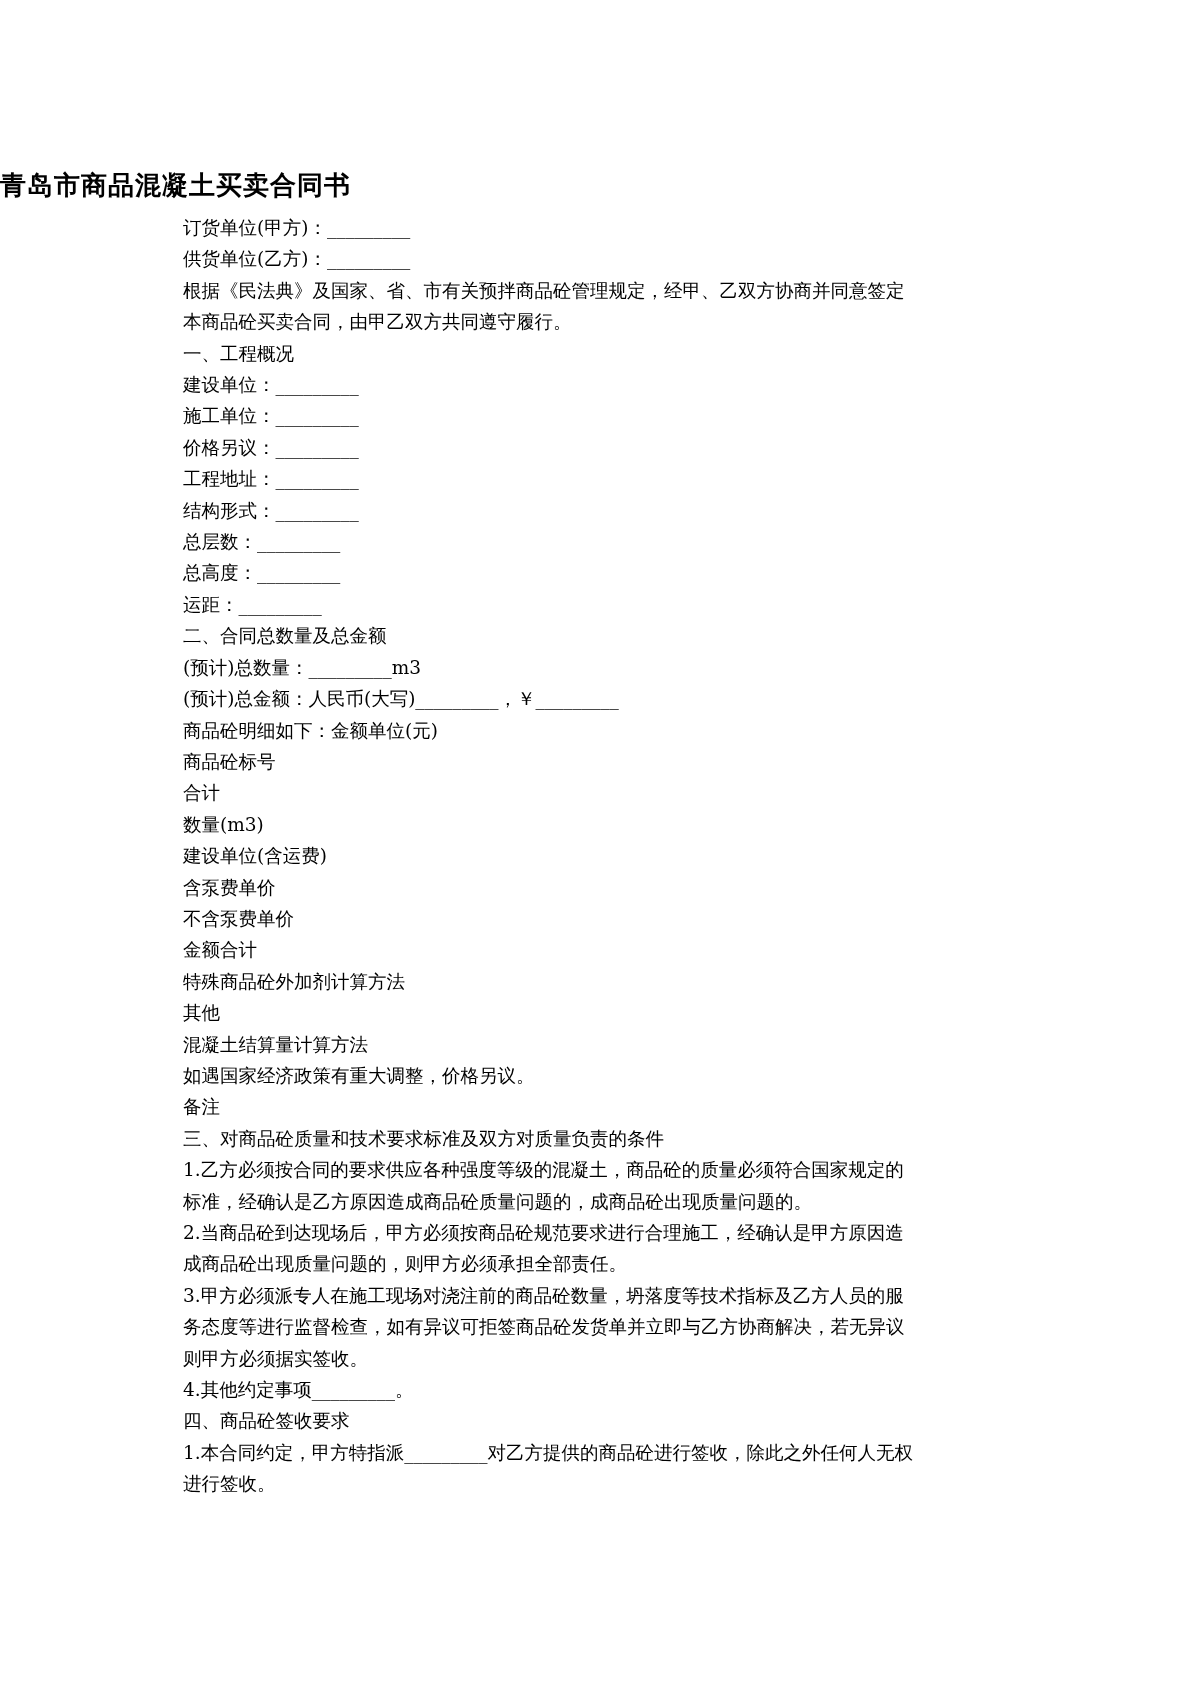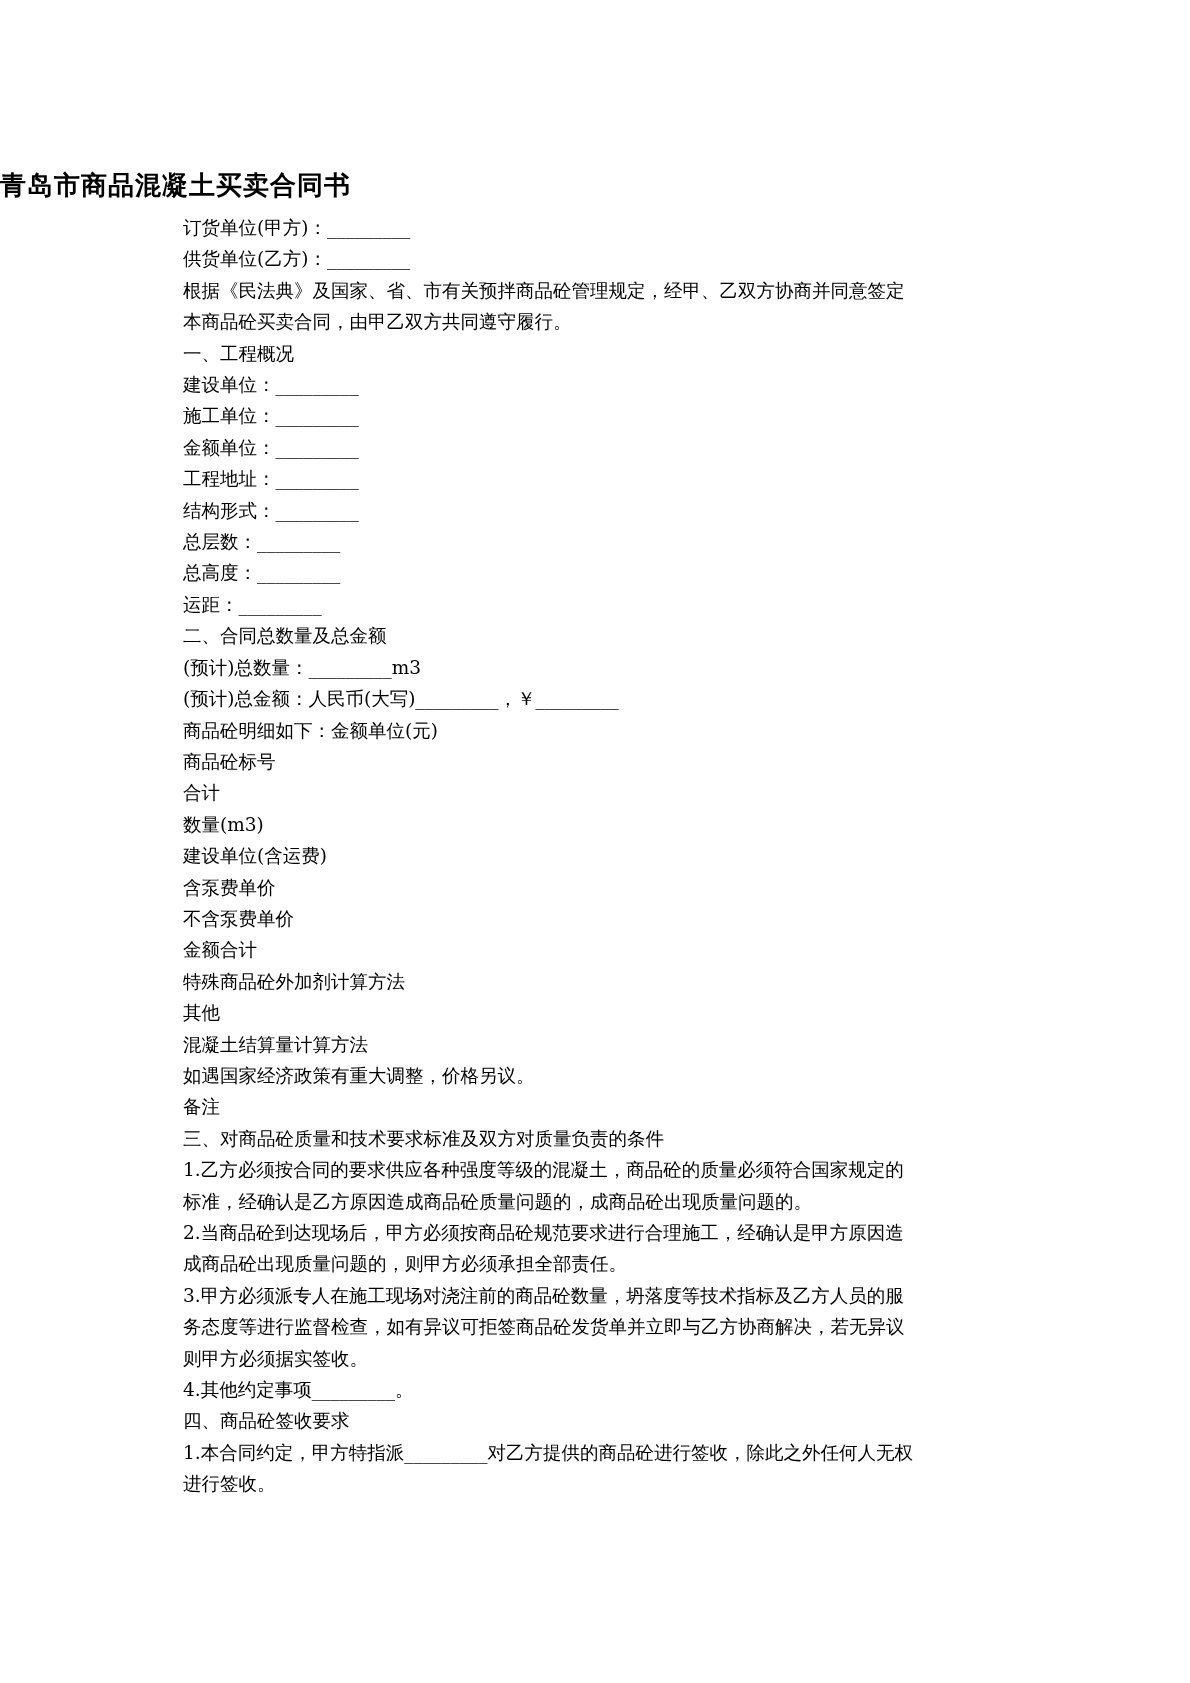--- a/index.html
+++ b/index.html
@@ -18,21 +18,21 @@
 <div class="page">
   <div class="title">青岛市商品混凝土买卖合同书</div>
   <div class="body">
     <p class="line">订货单位(甲方)：_________</p>
     <p class="line">供货单位(乙方)：_________</p>
     <p class="line">根据《民法典》及国家、省、市有关预拌商品砼管理规定，经甲、乙双方协商并同意签定</p>
     <p class="line">本商品砼买卖合同，由甲乙双方共同遵守履行。</p>
     <p class="line">一、工程概况</p>
     <p class="line">建设单位：_________</p>
     <p class="line">施工单位：_________</p>
-    <p class="line">金额单位：_________</p>
+    <p class="line">价格另议：_________</p>
     <p class="line">工程地址：_________</p>
     <p class="line">结构形式：_________</p>
     <p class="line">总层数：_________</p>
     <p class="line">总高度：_________</p>
     <p class="line">运距：_________</p>
     <p class="line">二、合同总数量及总金额</p>
     <p class="line">(预计)总数量：_________m3</p>
     <p class="line">(预计)总金额：人民币(大写)_________，￥_________</p>
     <p class="line">商品砼明细如下：金额单位(元)</p>
     <p class="line">商品砼标号</p>

